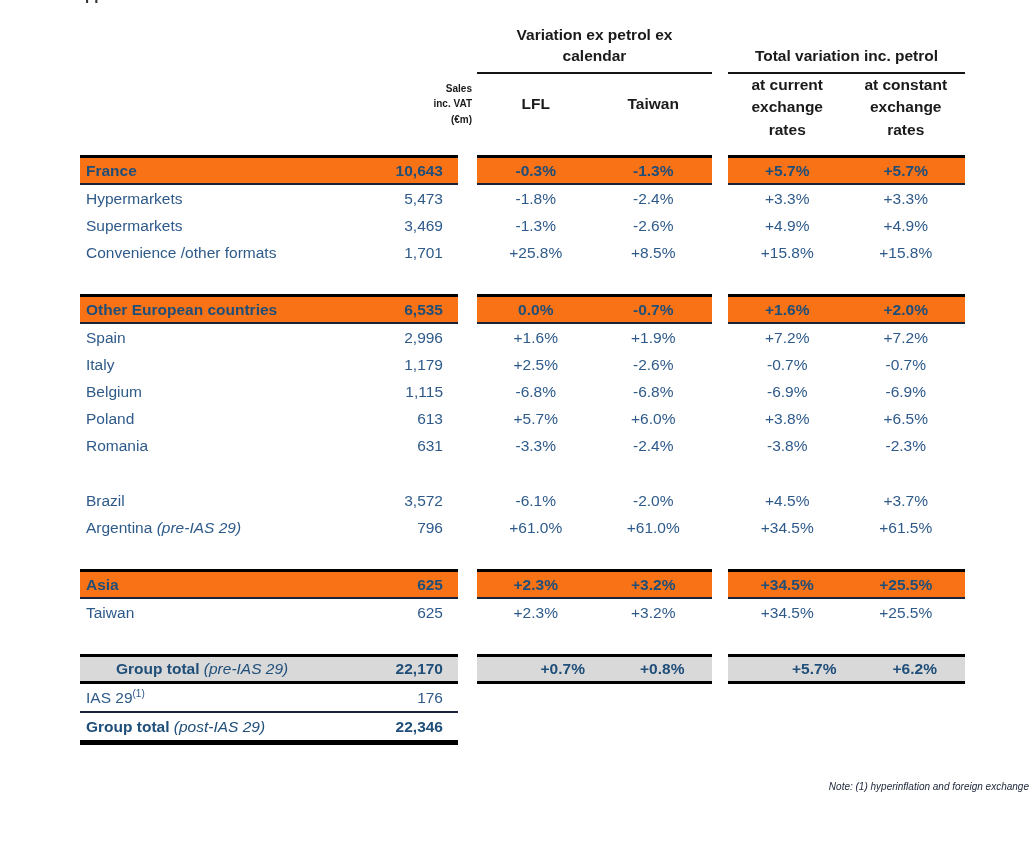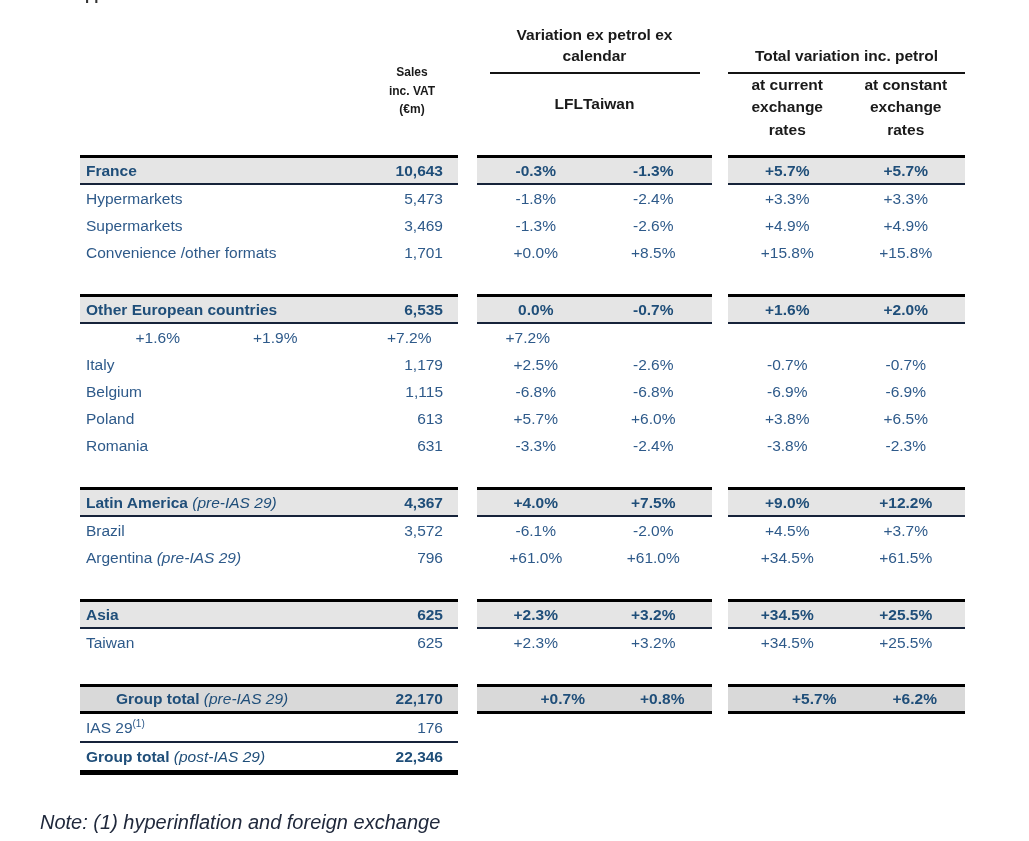--- a/index.html
+++ b/index.html
@@ -8,30 +8,30 @@
     font-family:"Liberation Sans","DejaVu Sans",sans-serif;
     -webkit-font-smoothing:antialiased;
   }
   
   .top-fragment{position:absolute;left:85px;top:-14px;font-size:15px;font-weight:700;color:#333;}
 
   
   .hrow{display:flex;margin-left:80px;}
   .blockA{width:378px;box-sizing:border-box;}
   .gap1{width:19px;flex:0 0 19px;}
-  .blockB{width:235px;box-sizing:border-box;align-items:center;}
+  .blockB{width:235px;box-sizing:border-box;}
   .gap2{width:16px;flex:0 0 16px;}
   .blockC{width:237px;box-sizing:border-box;}
 
   
   .thead{height:155px;margin-top:0;}
   .thead .blockA{position:relative;}
   .sales-hdr{
-    position:absolute;right:-14px;bottom:36px;width:120px;text-align:center;
-    font-weight:700;font-size:12px;color:#1a1a1a;line-height:1.55;
+    position:absolute;right:-14px;bottom:28px;width:120px;text-align:right;
+    font-weight:700;font-size:10px;color:#1a1a1a;line-height:1.55;
   }
   .hdr-col{display:flex;flex-direction:column;height:100%;}
   .grp{
     flex:0 0 74px;display:flex;align-items:flex-end;justify-content:center;
     text-align:center;font-weight:700;font-size:15.5px;color:#1a1a1a;
     border-bottom:2px solid #141414;padding-bottom:5px;box-sizing:border-box;line-height:1.35;
   }
   .grp .grp-text{max-width:210px;}
   .subhdr{flex:1;display:flex;align-items:flex-end;}
   .subhdr .shcell{
@@ -48,32 +48,32 @@
 
   .row{font-size:15.5px;color:#2e5a8a;}
   .lab{white-space:nowrap;}
   .lab i{font-style:italic;font-weight:400;}
   .lab sup{font-size:10px;vertical-align:super;line-height:0;}
   .sal{text-align:right;}
 
   .row.normal{height:27px;}
   .row.spacer{height:28px;}
   .row.highlight{height:30px;font-weight:700;color:#1f4e79;}
-  .row.highlight .blk{background:#e5e5e5;border-top:3px solid #000;border-bottom:2px solid #16233a;}
+  .row.highlight .blk{background:#f97316;border-top:3px solid #000;border-bottom:2px solid #16233a;}
   .row.gray{height:30px;font-weight:700;color:#1f4e79;}
   .row.gray .blk{background:#d9d9d9;border-top:3px solid #000;border-bottom:3px solid #000;padding-left:36px;}
   .row.ias{height:29px;}
   .row.ias .blockA{border-bottom:2px solid #16233a;}
   .row.total-final{height:32px;font-weight:700;color:#1f4e79;}
   .row.total-final .blockA{border-bottom:5px solid #000;}
   .blk.empty{background:transparent !important;border:none !important;}
 
   
   .note{
-    margin:36px 0 0 40px;font-style:italic;font-size:20px;color:#20293c;
+    margin:36px 0 0 40px;font-style:italic;font-size:10px;color:#20293c;text-align:right;
   }
 </style>
 </head>
 <body>
 
 <div class="top-fragment">pp</div>
 
 <div class="hrow thead">
   <div class="blockA">
     <div class="sales-hdr">
@@ -161,21 +161,21 @@
         <span class="cell">+4.9%</span>
       </div>
     </div>
     <div class="row normal">
       <div class="blk blockA">
         <span class="lab">Convenience /other formats</span>
         <span class="sal">1,701</span>
       </div>
       <div class="gap1"></div>
       <div class="blk blockB">
-        <span class="cell">+0.0%</span>
+        <span class="cell">+25.8%</span>
         <span class="cell">+8.5%</span>
       </div>
       <div class="gap2"></div>
       <div class="blk blockC">
         <span class="cell">+15.8%</span>
         <span class="cell">+15.8%</span>
       </div>
     </div>
     <div class="row spacer"></div>
     <div class="row highlight">
@@ -188,20 +188,24 @@
         <span class="cell">0.0%</span>
         <span class="cell">-0.7%</span>
       </div>
       <div class="gap2"></div>
       <div class="blk blockC">
         <span class="cell">+1.6%</span>
         <span class="cell">+2.0%</span>
       </div>
     </div>
     <div class="row normal">
+      <div class="blk blockA">
+        <span class="lab">Spain</span>
+        <span class="sal">2,996</span>
+      </div>
       <div class="gap1"></div>
       <div class="blk blockB">
         <span class="cell">+1.6%</span>
         <span class="cell">+1.9%</span>
       </div>
       <div class="gap2"></div>
       <div class="blk blockC">
         <span class="cell">+7.2%</span>
         <span class="cell">+7.2%</span>
       </div>
@@ -264,36 +268,20 @@
         <span class="cell">-3.3%</span>
         <span class="cell">-2.4%</span>
       </div>
       <div class="gap2"></div>
       <div class="blk blockC">
         <span class="cell">-3.8%</span>
         <span class="cell">-2.3%</span>
       </div>
     </div>
     <div class="row spacer"></div>
-    <div class="row highlight">
-      <div class="blk blockA">
-        <span class="lab">Latin America<i> (pre-IAS 29)</i></span>
-        <span class="sal">4,367</span>
-      </div>
-      <div class="gap1"></div>
-      <div class="blk blockB">
-        <span class="cell">+4.0%</span>
-        <span class="cell">+7.5%</span>
-      </div>
-      <div class="gap2"></div>
-      <div class="blk blockC">
-        <span class="cell">+9.0%</span>
-        <span class="cell">+12.2%</span>
-      </div>
-    </div>
     <div class="row normal">
       <div class="blk blockA">
         <span class="lab">Brazil</span>
         <span class="sal">3,572</span>
       </div>
       <div class="gap1"></div>
       <div class="blk blockB">
         <span class="cell">-6.1%</span>
         <span class="cell">-2.0%</span>
       </div>

